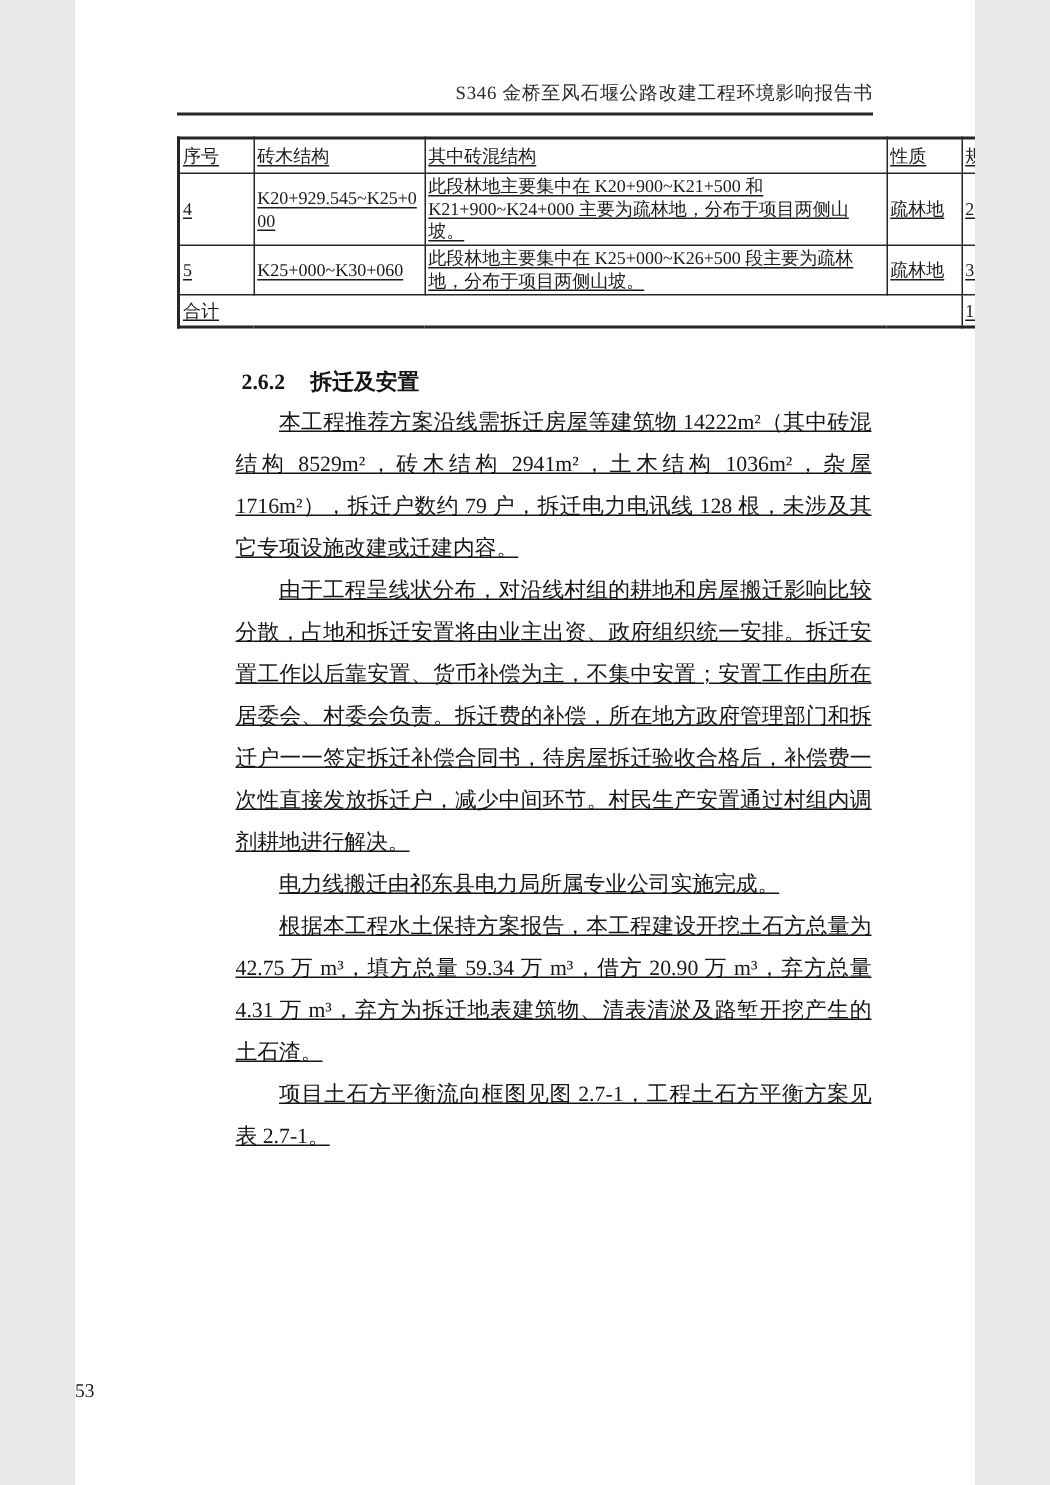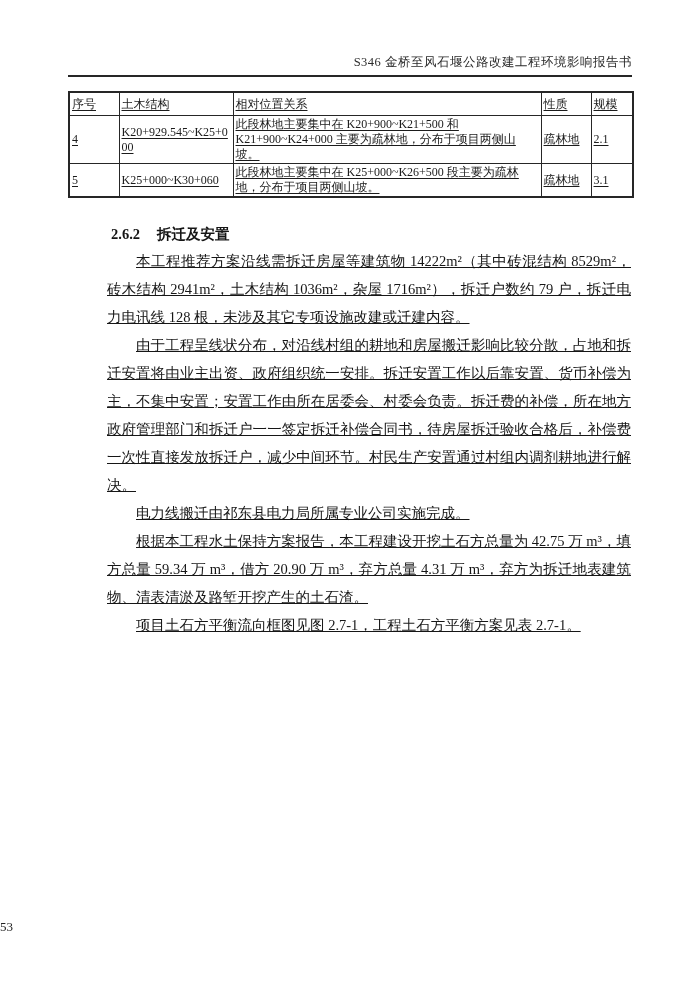--- a/index.html
+++ b/index.html
@@ -1,18 +1,18 @@
 <!DOCTYPE html>
 <html lang="zh"><head>
 <meta charset="utf-8">
 <style>
   html, body { margin: 0; padding: 0; background: #e8e8e8; }
   .page {
     position: relative;
-    width: 700px;
+    width: 600px;
     height: 990px;
     margin: 0 auto;
     background: #ffffff;
     overflow: hidden;
     font-family: "Liberation Serif", "DejaVu Serif", serif;
     color: #1b1b1b;
   }
   .header-zone { padding: 54px 68px 0 68px; }
   .doc-header {
     text-align: right;
@@ -94,42 +94,46 @@
     <colgroup>
       <col style="width:50px">
       <col style="width:114px">
       <col style="width:308px">
       <col style="width:50px">
       <col style="width:42px">
     </colgroup>
     <thead>
       <tr>
         <th>序号</th>
-        <th>土木结构</th>
-        <th>相对位置关系</th>
+        <th>砖木结构</th>
+        <th>其中砖混结构</th>
         <th>性质</th>
         <th>规模</th>
       </tr>
     </thead>
     <tbody>
       <tr>
         <td class="cell-seq">4</td>
         <td class="cell-stake">K20+929.545~K25+000</td>
         <td class="cell-relation">此段林地主要集中在 K20+900~K21+500 和
 K21+900~K24+000 主要为疏林地，分布于项目两侧山坡。</td>
         <td class="cell-nature">疏林地</td>
         <td class="cell-scale">2.1</td>
       </tr>
       <tr>
         <td class="cell-seq">5</td>
         <td class="cell-stake">K25+000~K30+060</td>
         <td class="cell-relation">此段林地主要集中在 K25+000~K26+500 段主要为疏林
 地，分布于项目两侧山坡。</td>
         <td class="cell-nature">疏林地</td>
         <td class="cell-scale">3.1</td>
+      </tr>
+      <tr>
+        <td class="cell-total-label" colspan="4">合计</td>
+        <td class="cell-total-value">15.5</td>
       </tr>
     </tbody>
   </table>
 
   <div class="body-zone">
 
     <h3 class="sec h262">
       <span>2.6.2</span><span class="t-wide">拆迁及安置</span>
     </h3>
     <p>本工程推荐方案沿线需拆迁房屋等建筑物 14222m²（其中砖混结构 8529m²，砖木结构 2941m²，土木结构 1036m²，杂屋 1716m²），拆迁户数约 79 户，拆迁电力电讯线 128 根，未涉及其它专项设施改建或迁建内容。</p>

